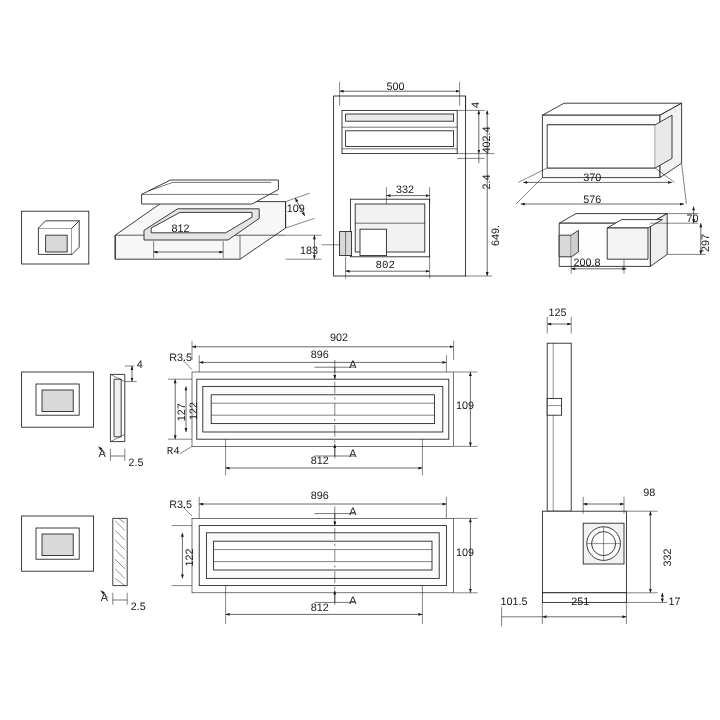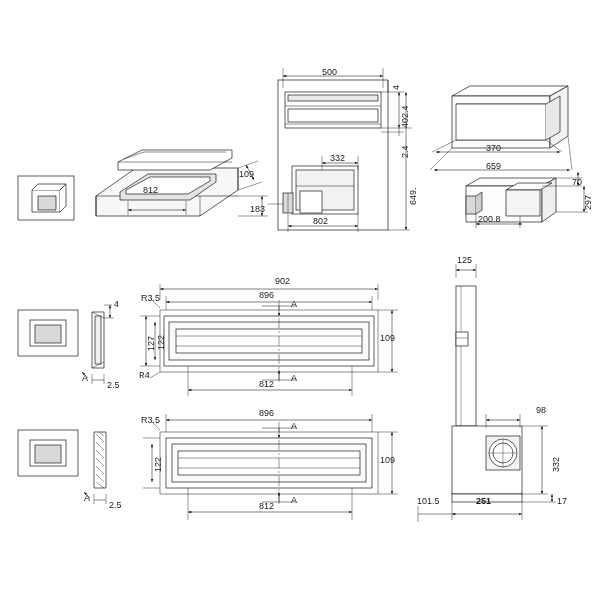--- a/index.html
+++ b/index.html
@@ -290,24 +290,24 @@
 <div class="lbl" style="left:143px;top:186px;">812</div>
 <div class="lbl" style="left:239px;top:170px;">109</div>
 <div class="lbl" style="left:250px;top:205px;">183</div>
 
 <div class="lbl" style="left:322px;top:68px;">500</div>
 <div class="lbl rot" style="left:401px;top:128px;">402.4</div>
 <div class="lbl rot" style="left:392px;top:90px;">4</div>
 <div class="lbl rot" style="left:401px;top:158px;">2.4</div>
 <div class="lbl rot" style="left:409px;top:205px;">649.</div>
 <div class="lbl" style="left:330px;top:154px;">332</div>
-<div class="lbl" style="left:313px;top:217px;">802</div>
+<div class="lbl" style="left:313px;top:217px;font-family:Liberation Mono, monospace;">802</div>
 
 <div class="lbl" style="left:486px;top:144px;">370</div>
-<div class="lbl" style="left:486px;top:162px;">659</div>
+<div class="lbl" style="left:486px;top:162px;">576</div>
 <div class="lbl" style="left:572px;top:178px;">70</div>
 <div class="lbl rot" style="left:584px;top:210px;">297</div>
 <div class="lbl" style="left:478px;top:215px;">200.8</div>
 
 <div class="lbl" style="left:259px;top:277px;padding-left:16px;">902</div>
 <div class="lbl" style="left:259px;top:291px;">896</div>
 <div class="lbl" style="left:259px;top:380px;">812</div>
 <div class="lbl" style="left:380px;top:334px;">109</div>
 <div class="lbl rot" style="left:157px;top:350px;">122</div>
 <div class="lbl rot" style="left:147px;top:351px;">127</div>
@@ -326,16 +326,16 @@
 <div class="lbl" style="left:141px;top:416px;">R3.5</div>
 <div class="lbl" style="left:291px;top:422px;">A</div>
 <div class="lbl" style="left:291px;top:496px;">A</div>
 <div class="lbl" style="left:109px;top:501px;">2.5</div>
 <div class="lbl" style="left:84px;top:494px;">A</div>
 
 <div class="lbl" style="left:457px;top:256px;">125</div>
 <div class="lbl" style="left:507px;top:406px;padding-left:29px;">98</div>
 <div class="lbl rot" style="left:552px;top:472px;">332</div>
 <div class="lbl" style="left:417px;top:497px;">101.5</div>
-<div class="lbl" style="left:476px;top:497px;font-weight:bold;">251</div>
+<div class="lbl" style="left:476px;top:497px;">251</div>
 <div class="lbl" style="left:557px;top:497px;">17</div>
 
 </div>
 
 </body></html>

